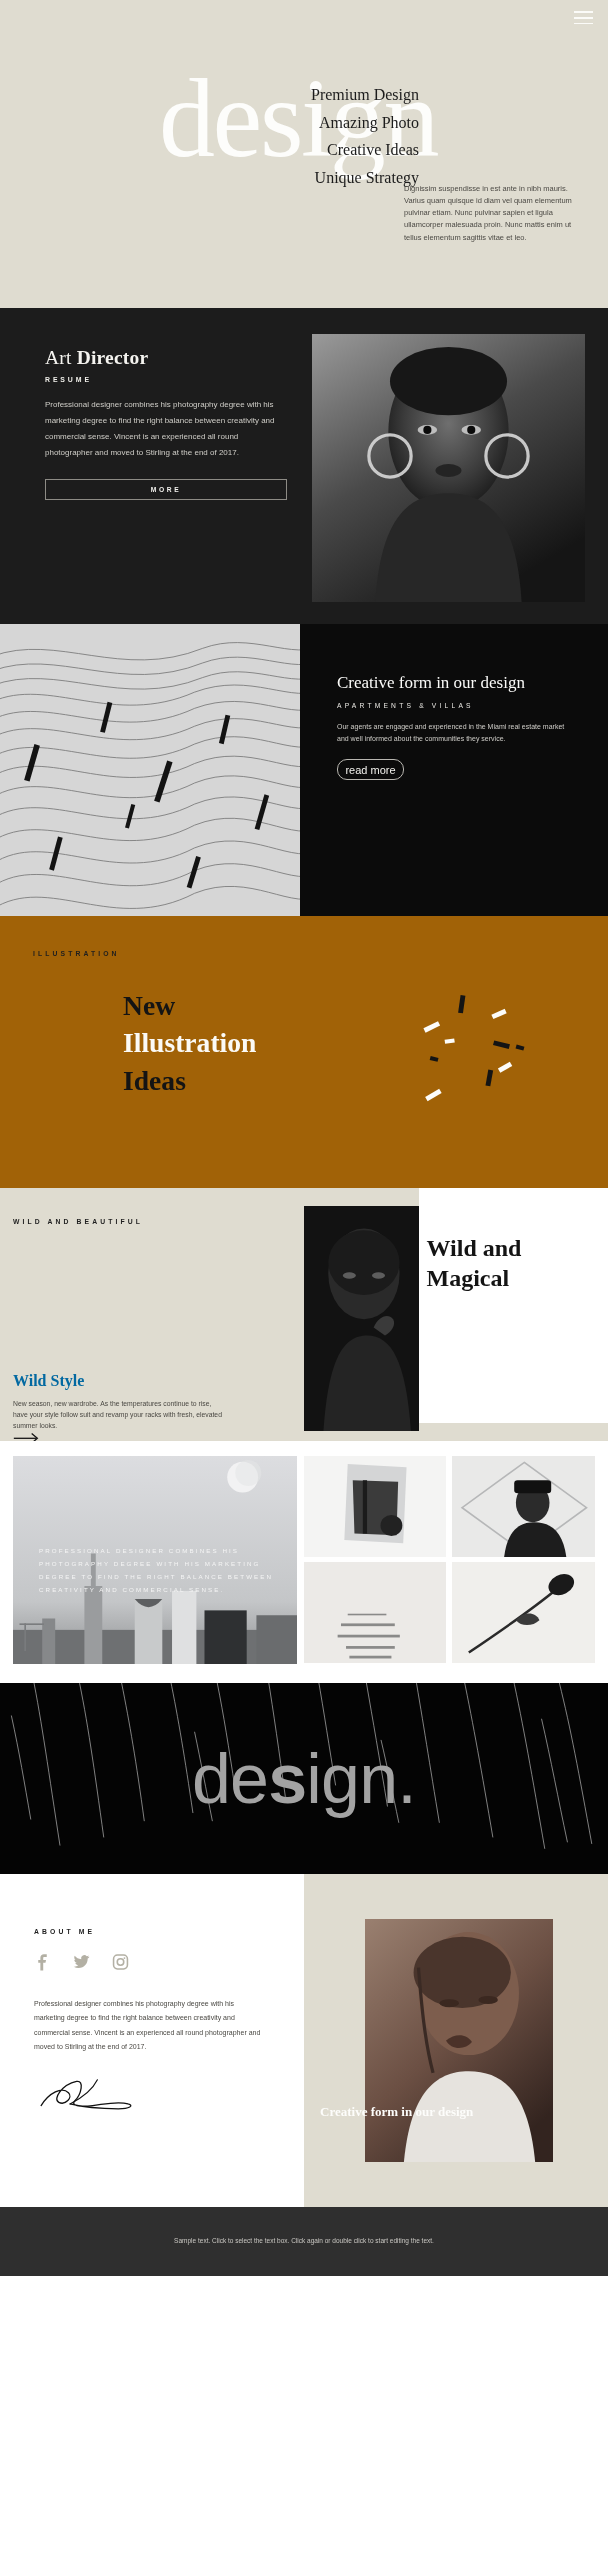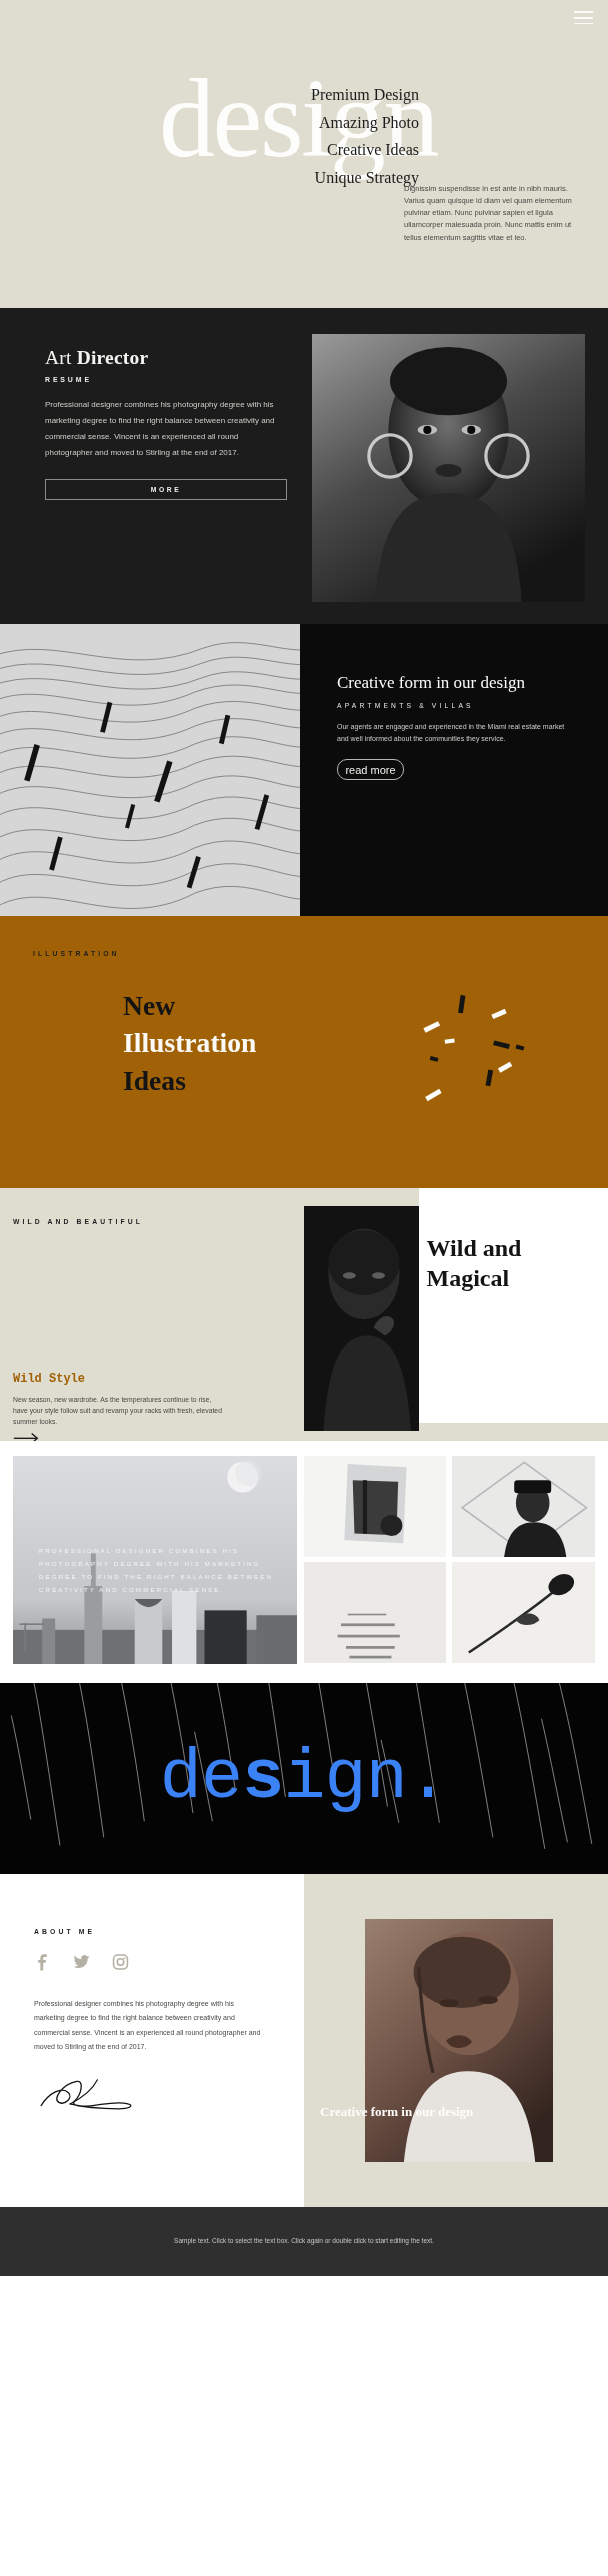--- a/index.html
+++ b/index.html
@@ -167,22 +167,22 @@
     height:253px;
     background:#dfdcd0;
     overflow:hidden;
   }
   .wild .kicker {
     position:absolute; left:13px; top:30px;
     font-size:6.8px; letter-spacing:3.1px; font-weight:700; color:#1f1f1f;
   }
   .wild-left { position:absolute; left:13px; top:184px; width:243px; }
   .wild-left h3 {
-    font-family:Liberation Mono, monospace;
-    font-size:12px; font-weight:700; color:#a16207;
+    font-family:Liberation Serif, serif;
+    font-size:16px; font-weight:700; color:#0369a1;
   }
   .wild-left p {
     margin-top:8px; width:213px;
     font-size:6.8px; line-height:1.65; color:#4a4843;
   }
   .wild-arrow {
     position:absolute; left:13px; top:243px;
     width:27.6px; height:14.6px;
   }
   .wild-photo {
@@ -225,22 +225,22 @@
   
   .banner {
     position:relative;
     height:191px;
     background:#050505;
     overflow:hidden;
     display:flex; align-items:center; justify-content:center;
   }
   .banner h1 {
     position:relative;
-    font-family:Liberation Mono, monospace;
-    font-size:70px; color:#3b82f6; font-weight:400; letter-spacing:-0.8px;
+    font-family:Liberation Sans, sans-serif;
+    font-size:70px; color:#a3a3a3; font-weight:400; letter-spacing:-0.8px;
     z-index:2;
   }
   .banner h1 b { font-weight:700; }
 
   
   .about {
     position:relative;
     background:#ffffff;
     height:333px;
     overflow:hidden;

